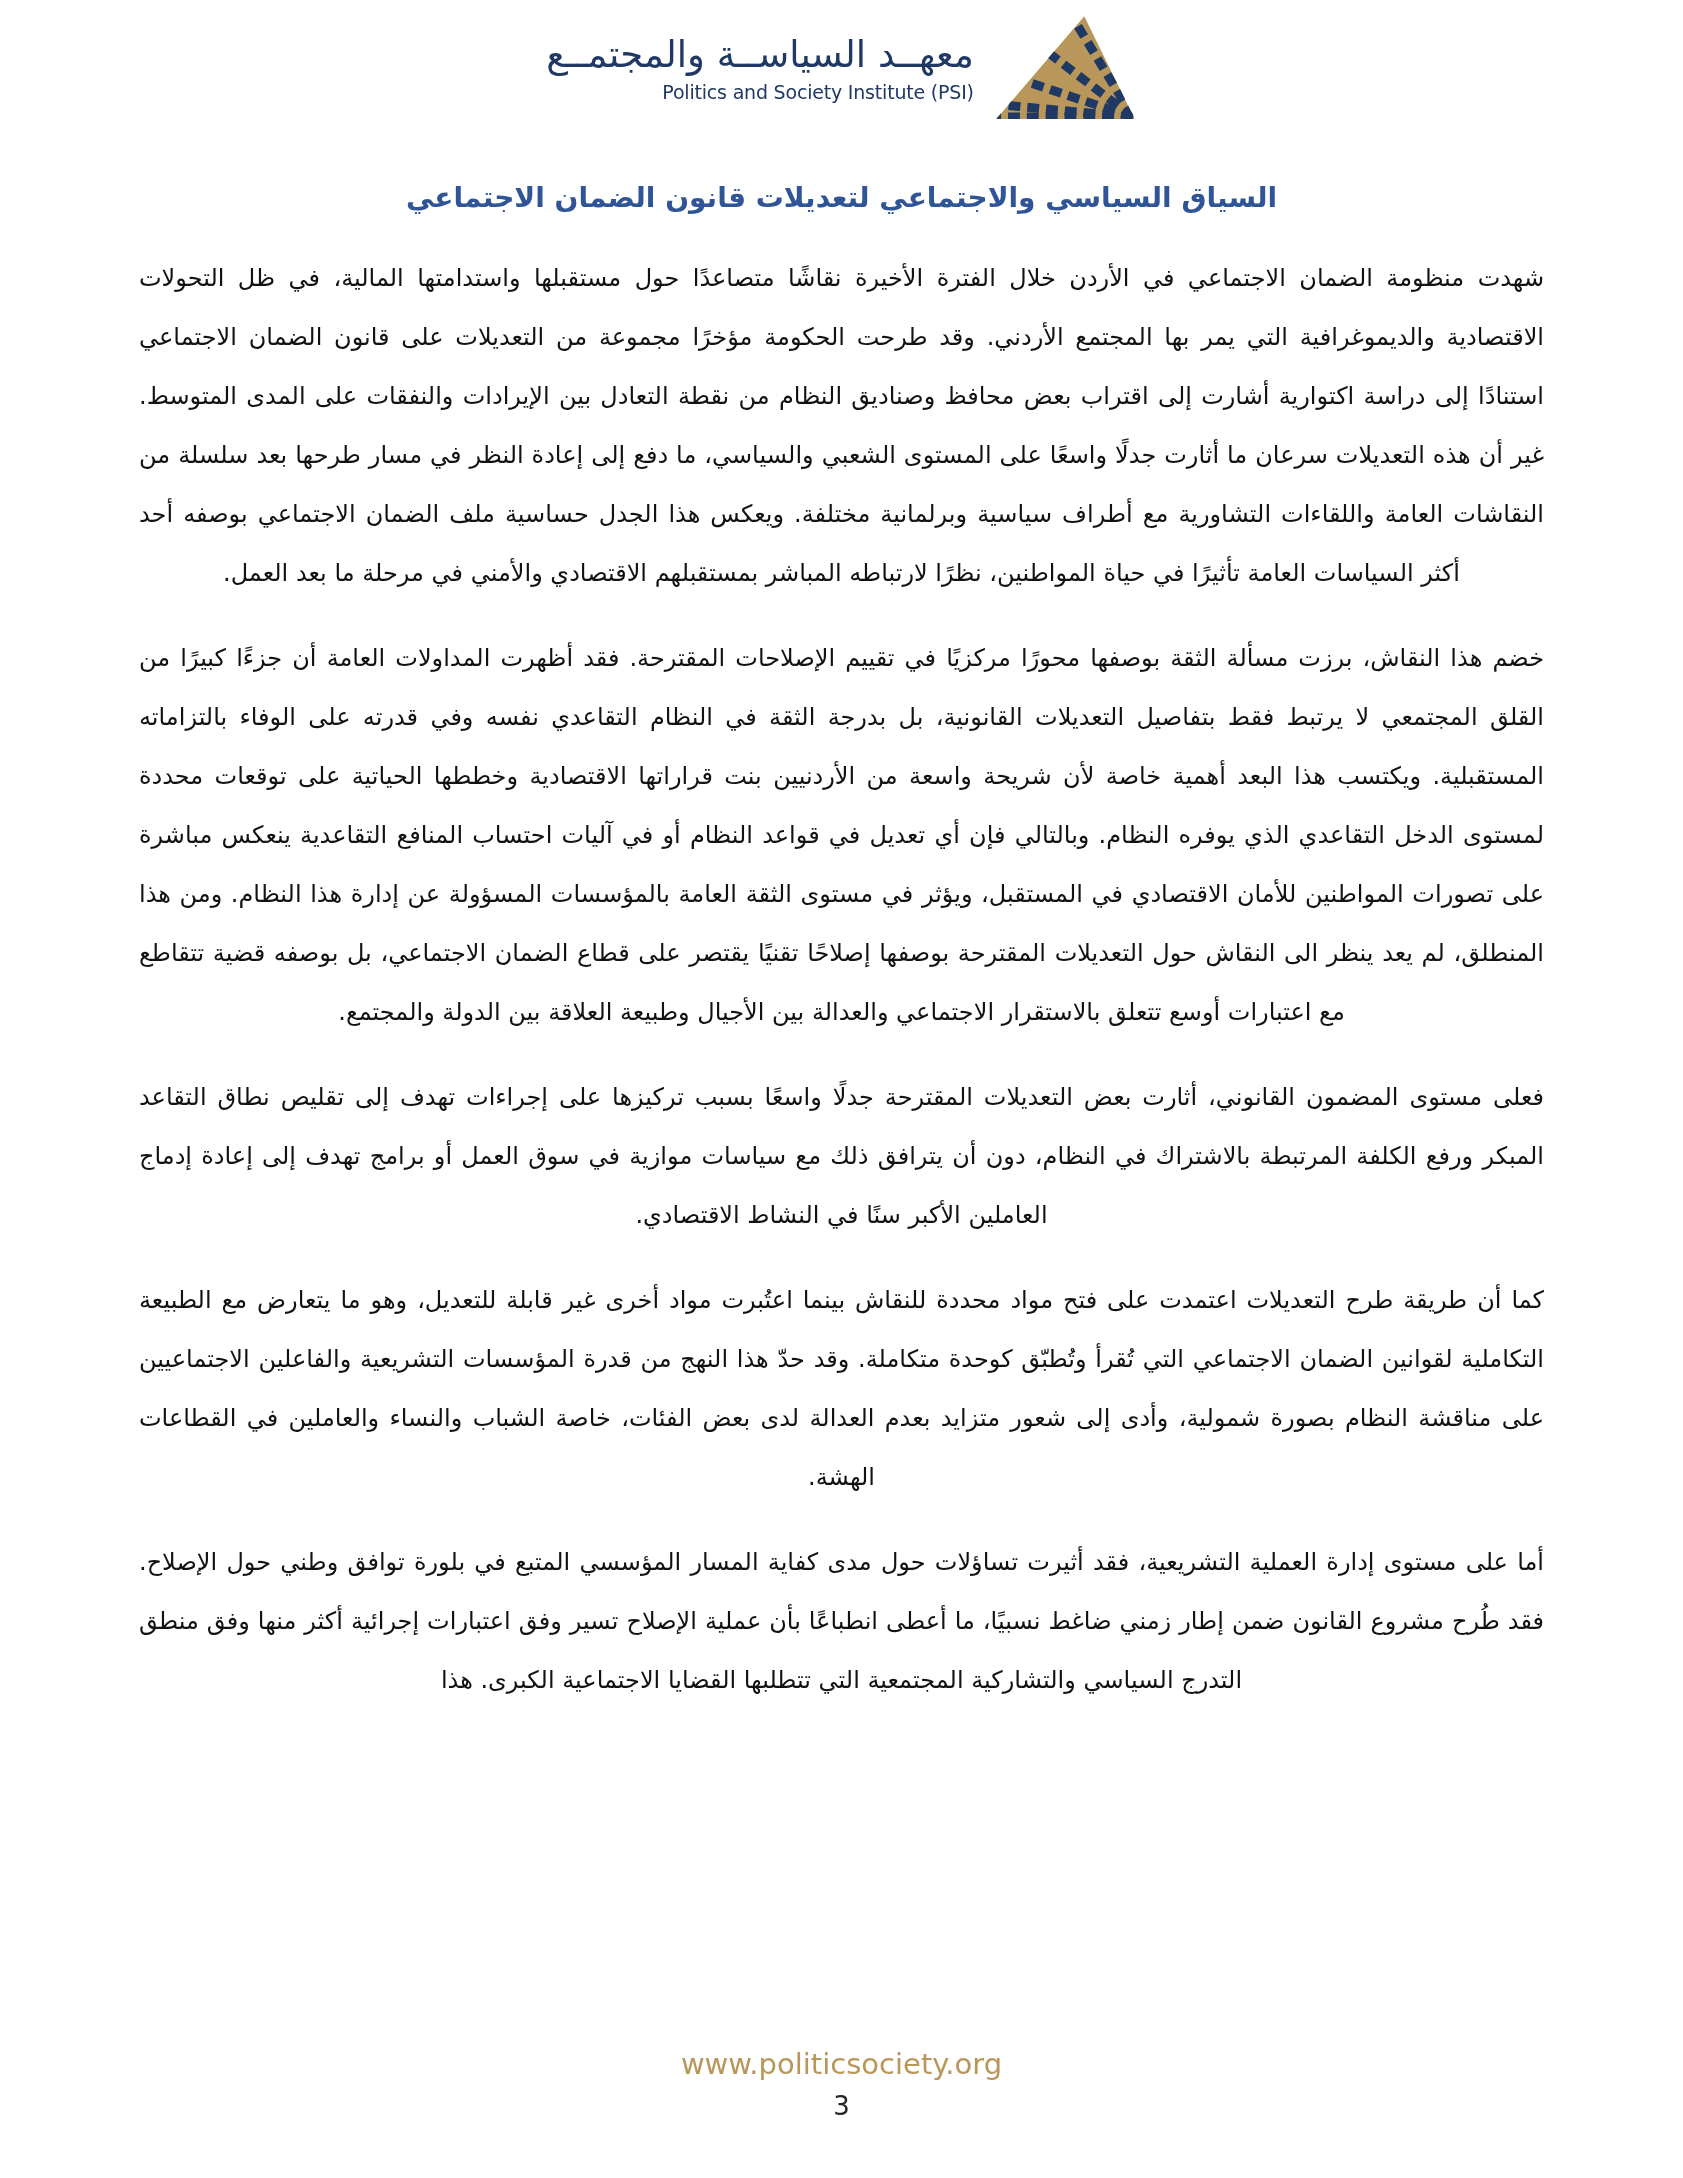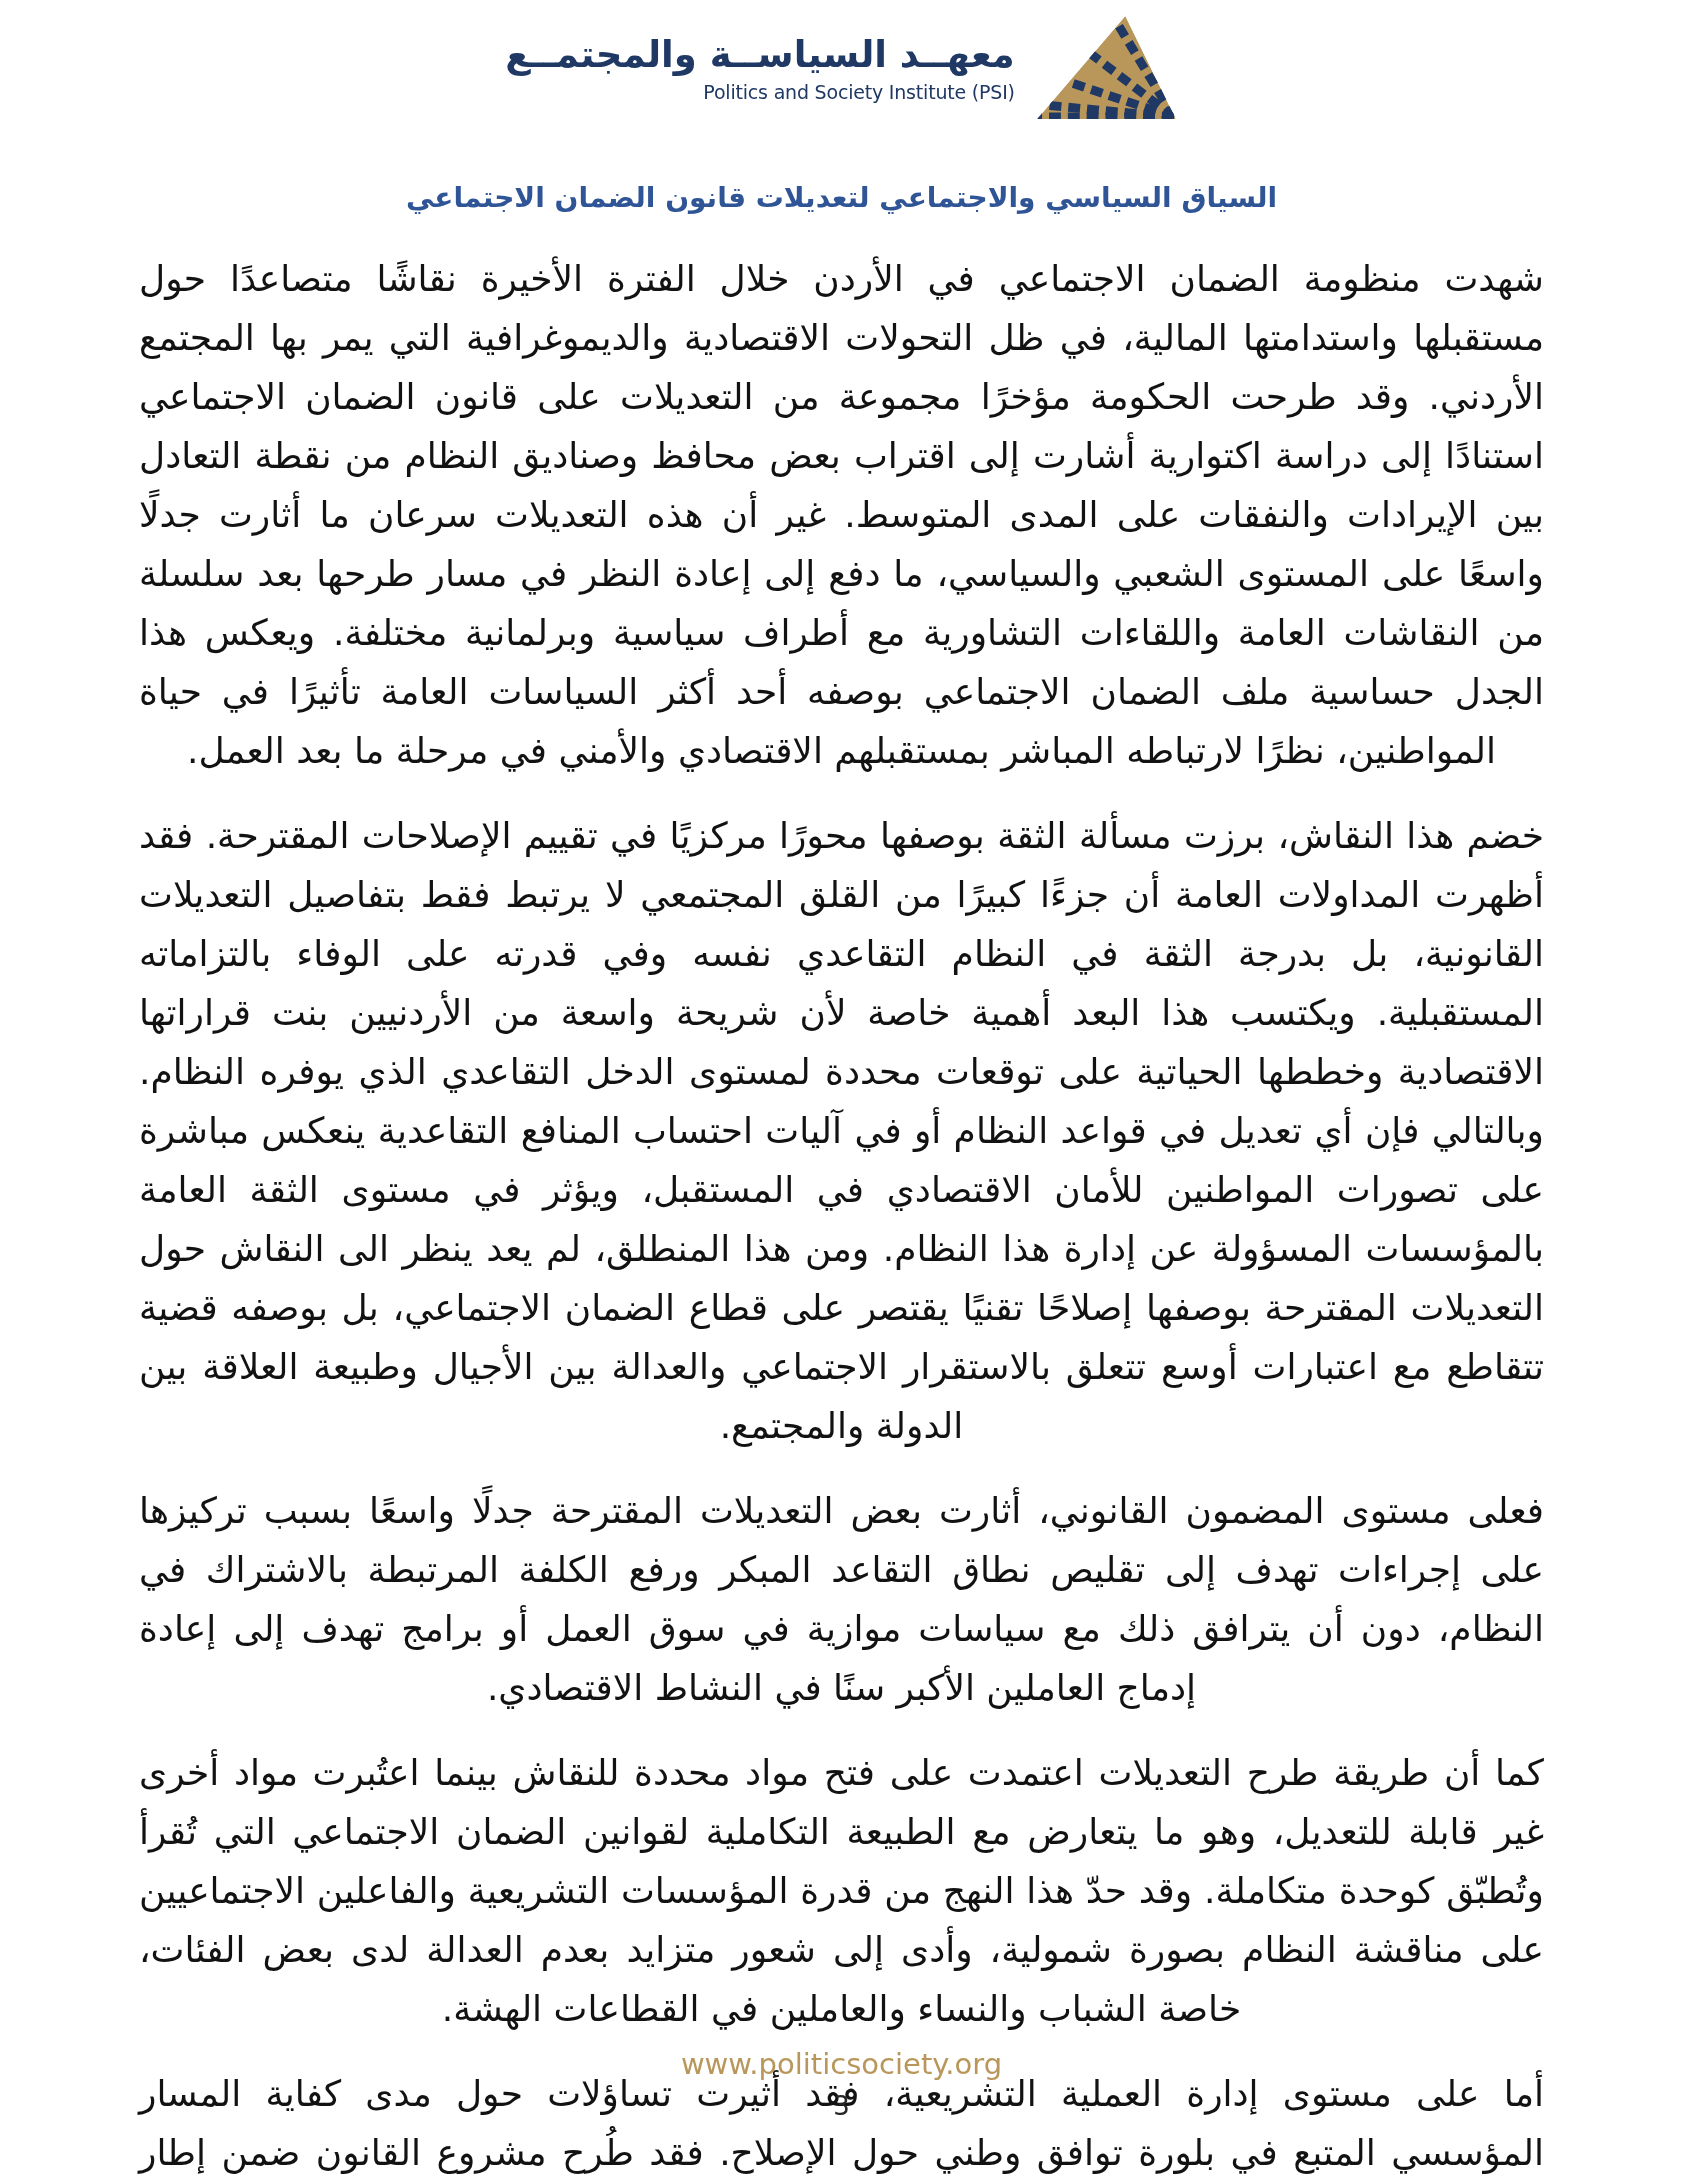--- a/index.html
+++ b/index.html
@@ -19,21 +19,21 @@
   }
   .logo-group {
     display:flex;
     align-items:center;
     direction:ltr;
     gap:14px;
   }
   .logo-text { text-align:right; }
   .logo-arabic {
     font-size:37px;
-    font-weight:bold;
+    font-weight:normal;
     color:#1F3864;
     line-height:1.25;
     direction:rtl;
   }
   .logo-english {
     font-size:19px;
     font-weight:normal;
     color:#1F3864;
     letter-spacing:-0.2px;
     margin-top:2px;
@@ -47,21 +47,21 @@
   }
   .section-heading {
     color:#2F5597;
     font-size:28px;
     font-weight:bold;
     text-align:center;
     margin:57px 0 32px 0;
     line-height:1.4;
   }
   .body-para {
-    font-size:36px;
+    font-size:24px;
     line-height:59px;
     color:#121212;
     text-align:justify;
     text-align-last:center;
     margin:0 0 26px 0;
   }
 
   
   .footer {
     position:absolute;

